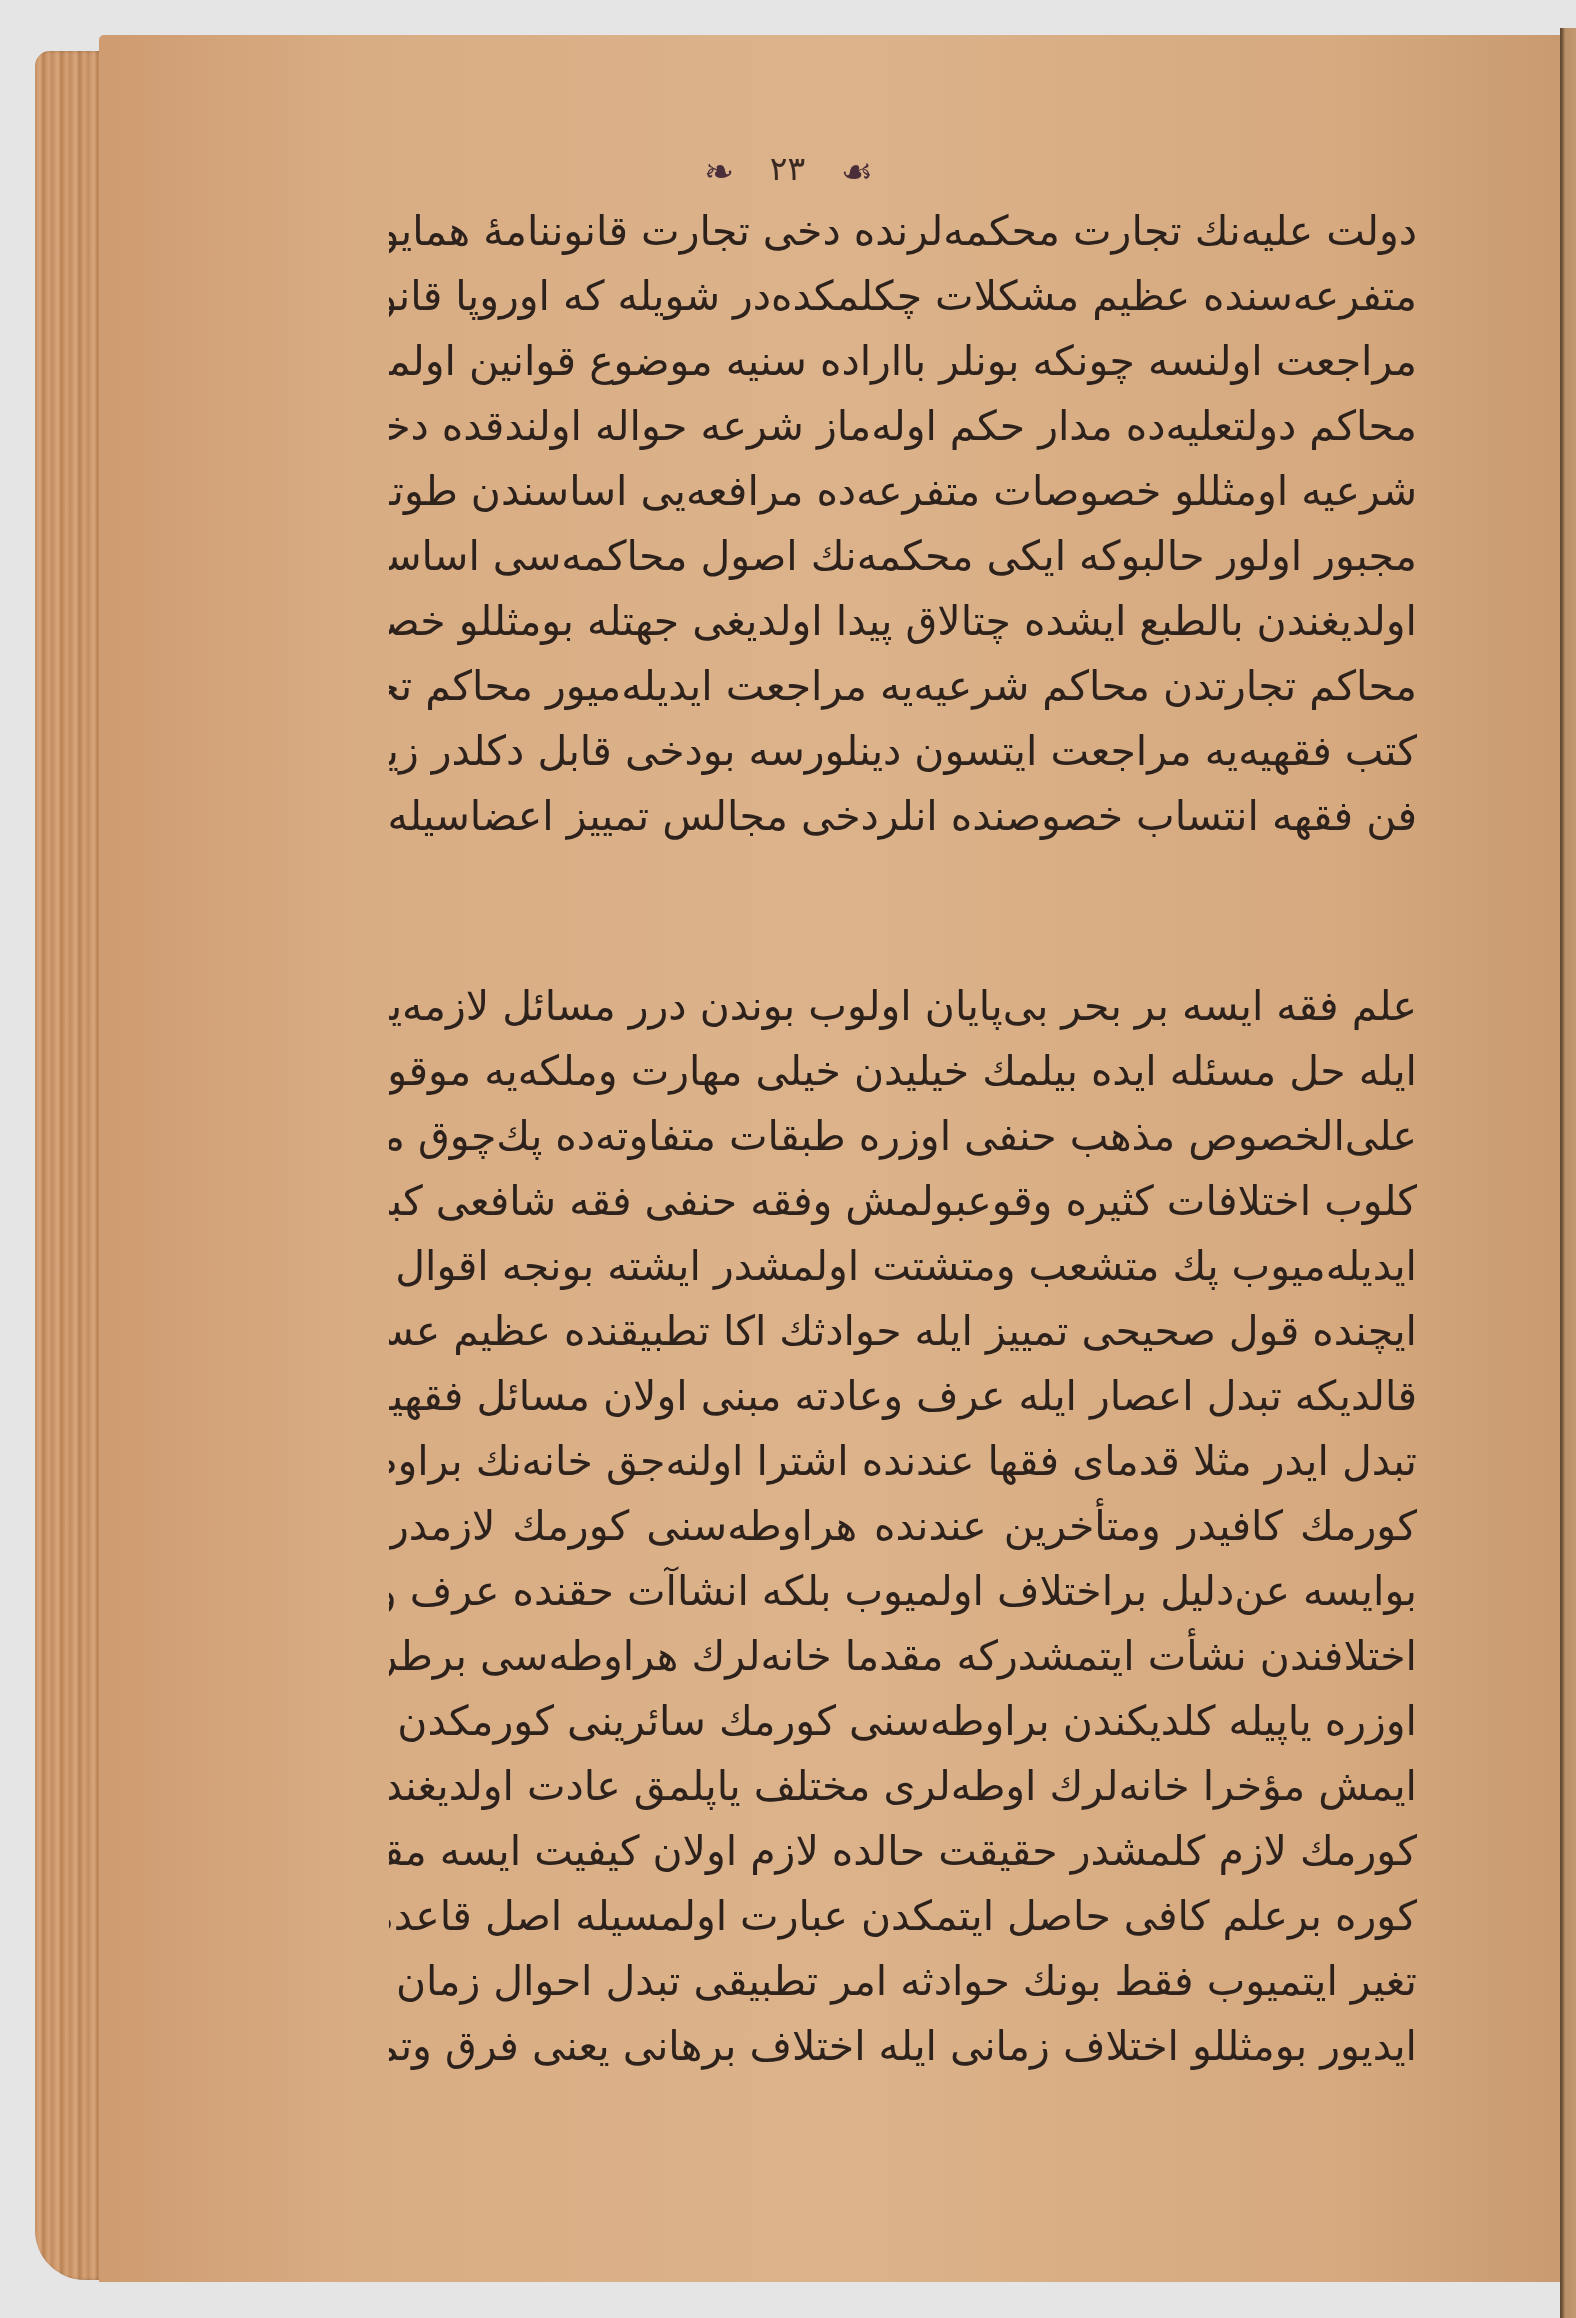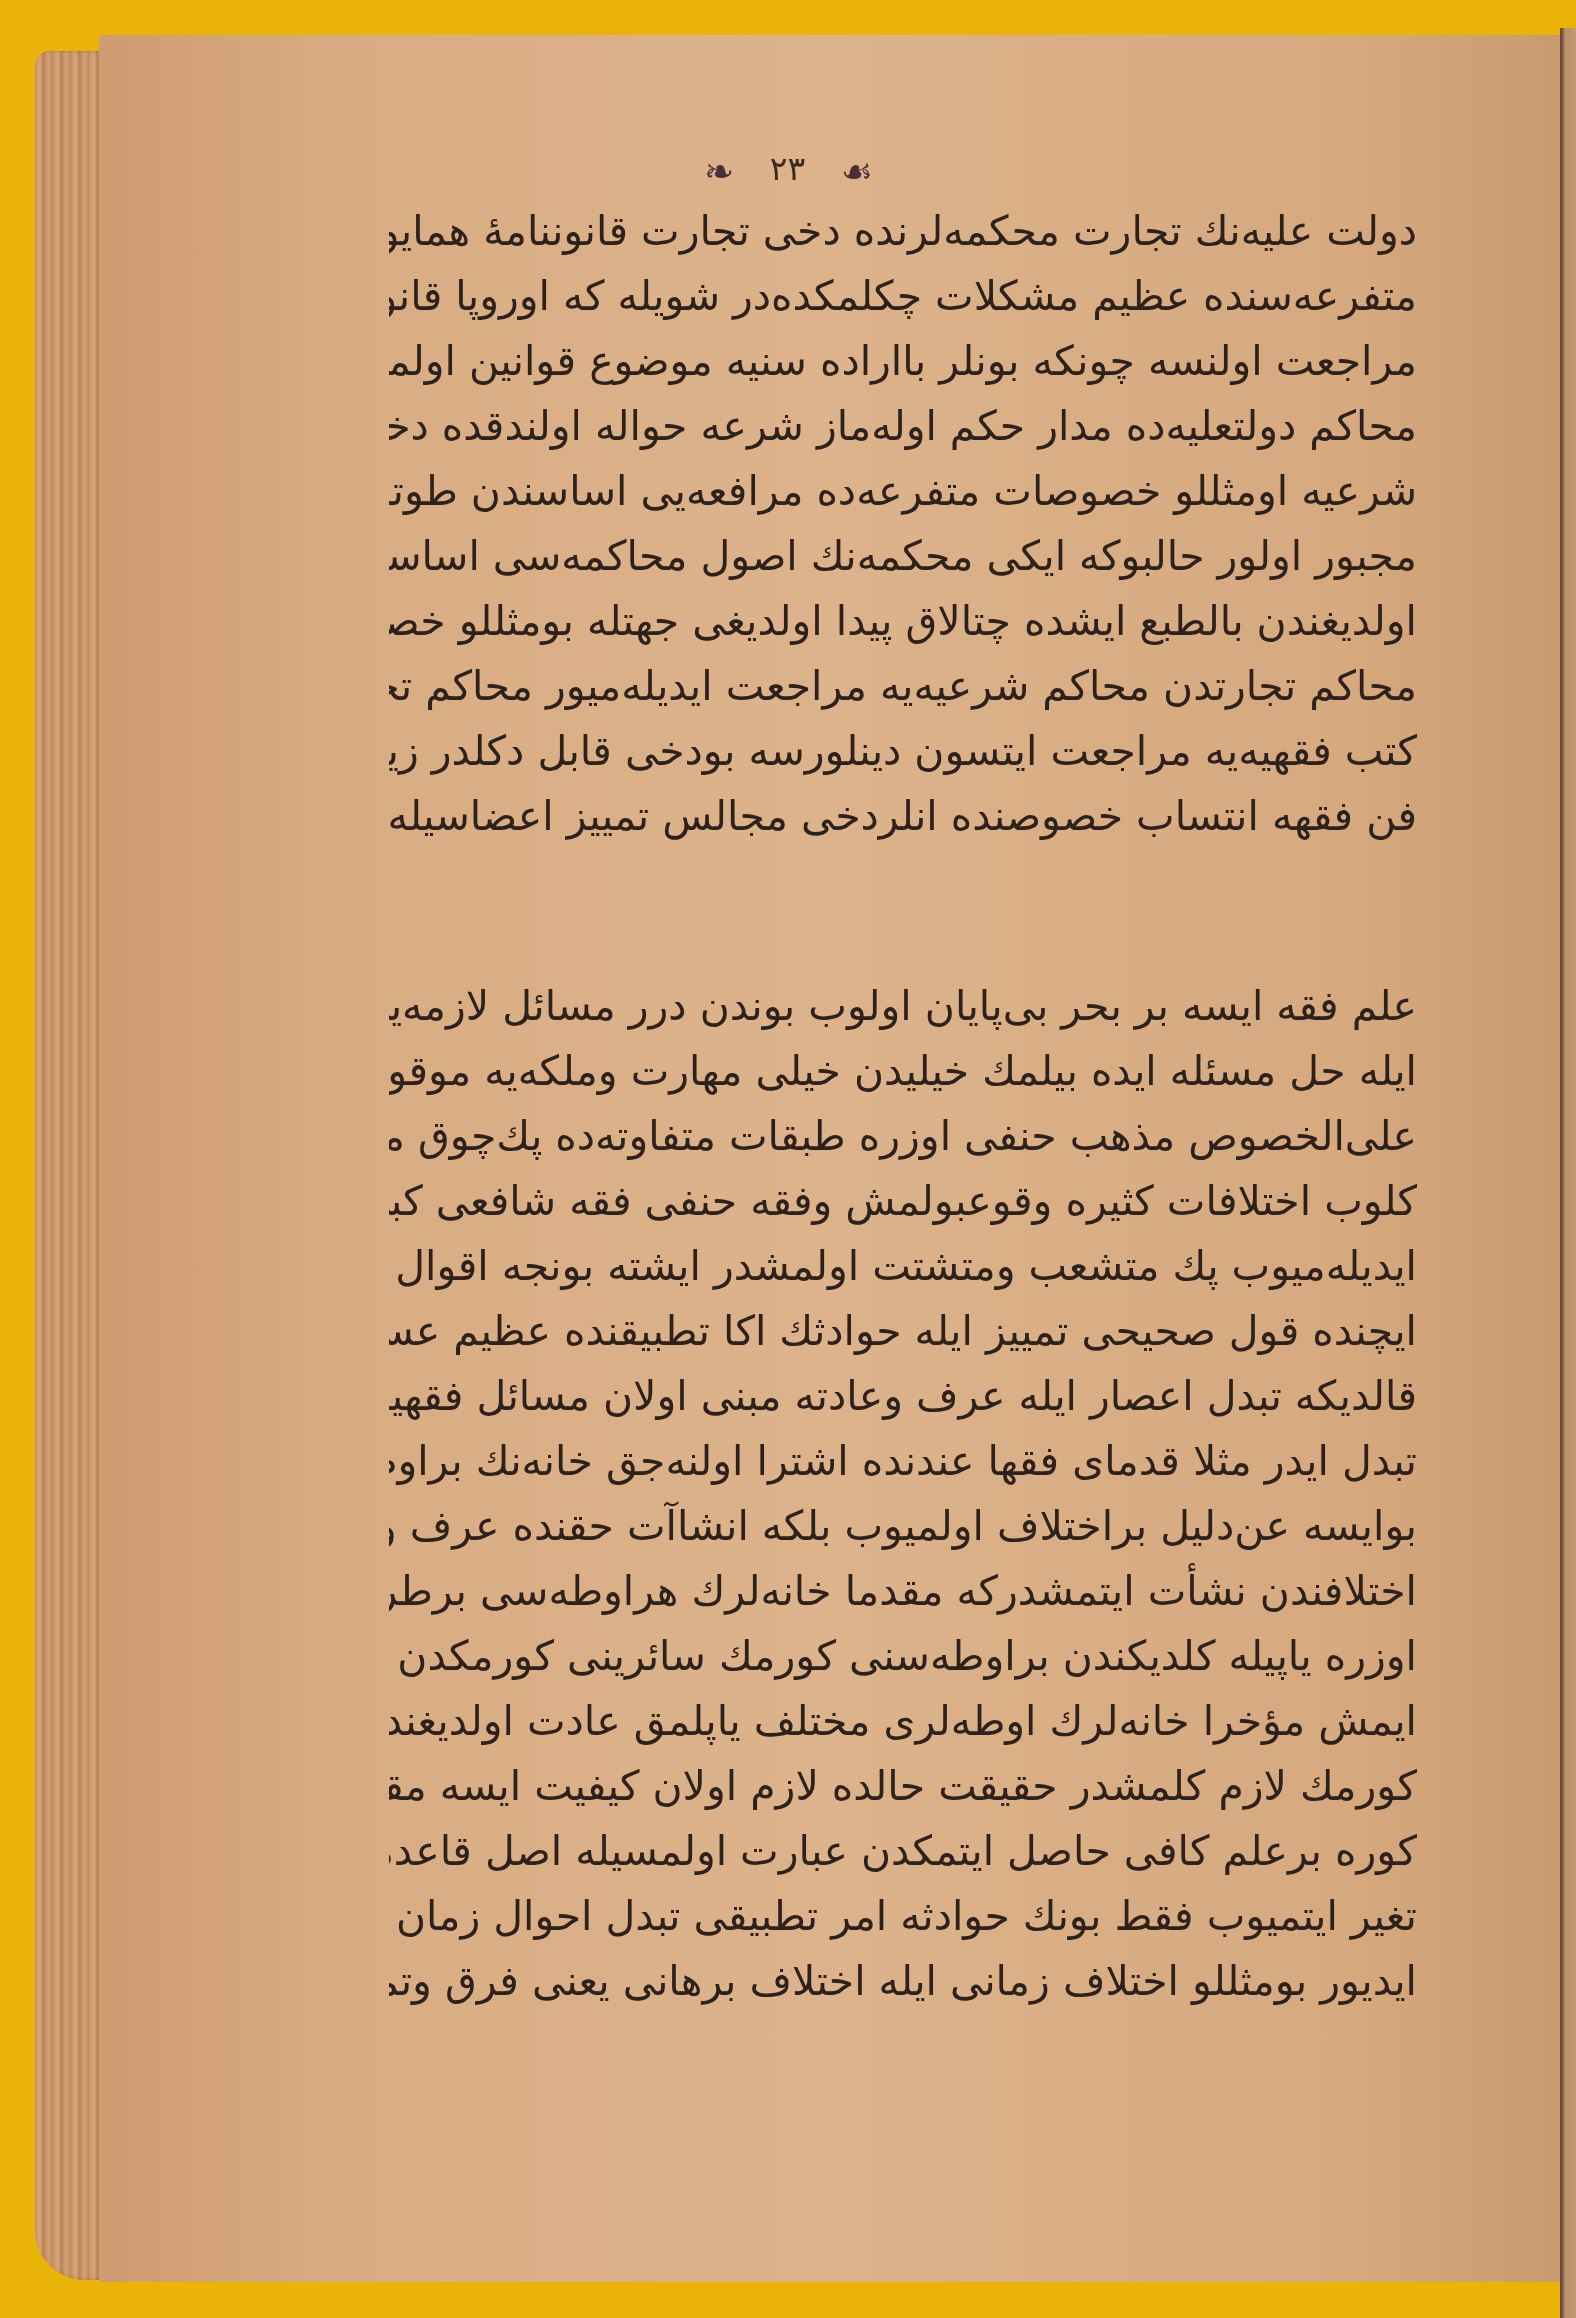--- a/index.html
+++ b/index.html
@@ -7,21 +7,21 @@
       padding: 0;
       width: 1577px;
       height: 2319px;
       overflow: hidden;
       background: #1b1f26;
     }
     .scan {
       position: relative;
       width: 1577px;
       height: 2319px;
-      background: #eab308;
+      background: #e5e5e5;
     }
     
     .page-stack {
       position: absolute;
       left: 35px;
       top: 51px;
       width: 83px;
       height: 2229px;
       border-radius: 15px 0 0 50px;
       background: repeating-linear-gradient(90deg,
@@ -117,20 +117,21 @@
 
   <div class="text-block para-2">
     <span class="line">علم فقه ایسه بر بحر بی‌پایان اولوب بوندن درر مسائل لازمه‌یی استنباط</span>
     <span class="line">ایله حل مسئله ایده بیلمك خیلیدن خیلی مهارت وملكه‌یه موقوفدر</span>
     <span class="line">علی‌الخصوص مذهب حنفی اوزره طبقات متفاوته‌ده پك‌چوق مجتهدلر</span>
     <span class="line">كلوب اختلافات كثیره وقوعبولمش وفقه حنفی فقه شافعی كبی تنقیح</span>
     <span class="line">ایدیله‌میوب پك متشعب ومتشتت اولمشدر ایشته بونجه اقوال مخالفه</span>
     <span class="line">ایچنده قول صحیحی تمییز ایله حوادثك اكا تطبیقنده عظیم عسرت واردر</span>
     <span class="line">قالدیكه تبدل اعصار ایله عرف وعادته مبنی اولان مسائل فقهیه دخی</span>
     <span class="line">تبدل ایدر مثلا قدمای فقها عندنده اشترا اولنه‌جق خانه‌نك براوطه‌سنی</span>
+    <span class="line">كورمك كافیدر ومتأخرین عندنده هراوطه‌سنی كورمك لازمدر</span>
     <span class="line">بوایسه عن‌دلیل براختلاف اولمیوب بلكه انشاآت حقنده عرف وعادتك</span>
     <span class="line">اختلافندن نشأت ایتمشدركه مقدما خانه‌لرك هراوطه‌سی برطرز</span>
     <span class="line">اوزره یاپیله كلدیكندن براوطه‌سنی كورمك سائرینی كورمكدن مغنی</span>
     <span class="line">ایمش مؤخرا خانه‌لرك اوطه‌لری مختلف یاپلمق عادت اولدیغندن هراوطه‌سنی</span>
     <span class="line">كورمك لازم كلمشدر حقیقت حالده لازم اولان كیفیت ایسه مقصد شرایه</span>
     <span class="line">كوره برعلم كافی حاصل ایتمكدن عبارت اولمسیله اصل قاعدهٔ شرعیه</span>
     <span class="line">تغیر ایتمیوب فقط بونك حوادثه امر تطبیقی تبدل احوال زمان ایله تبدل</span>
     <span class="line">ایدیور بومثللو اختلاف زمانی ایله اختلاف برهانی یعنی فرق وتمییز ایتمك</span>
   </div>
 </div>

